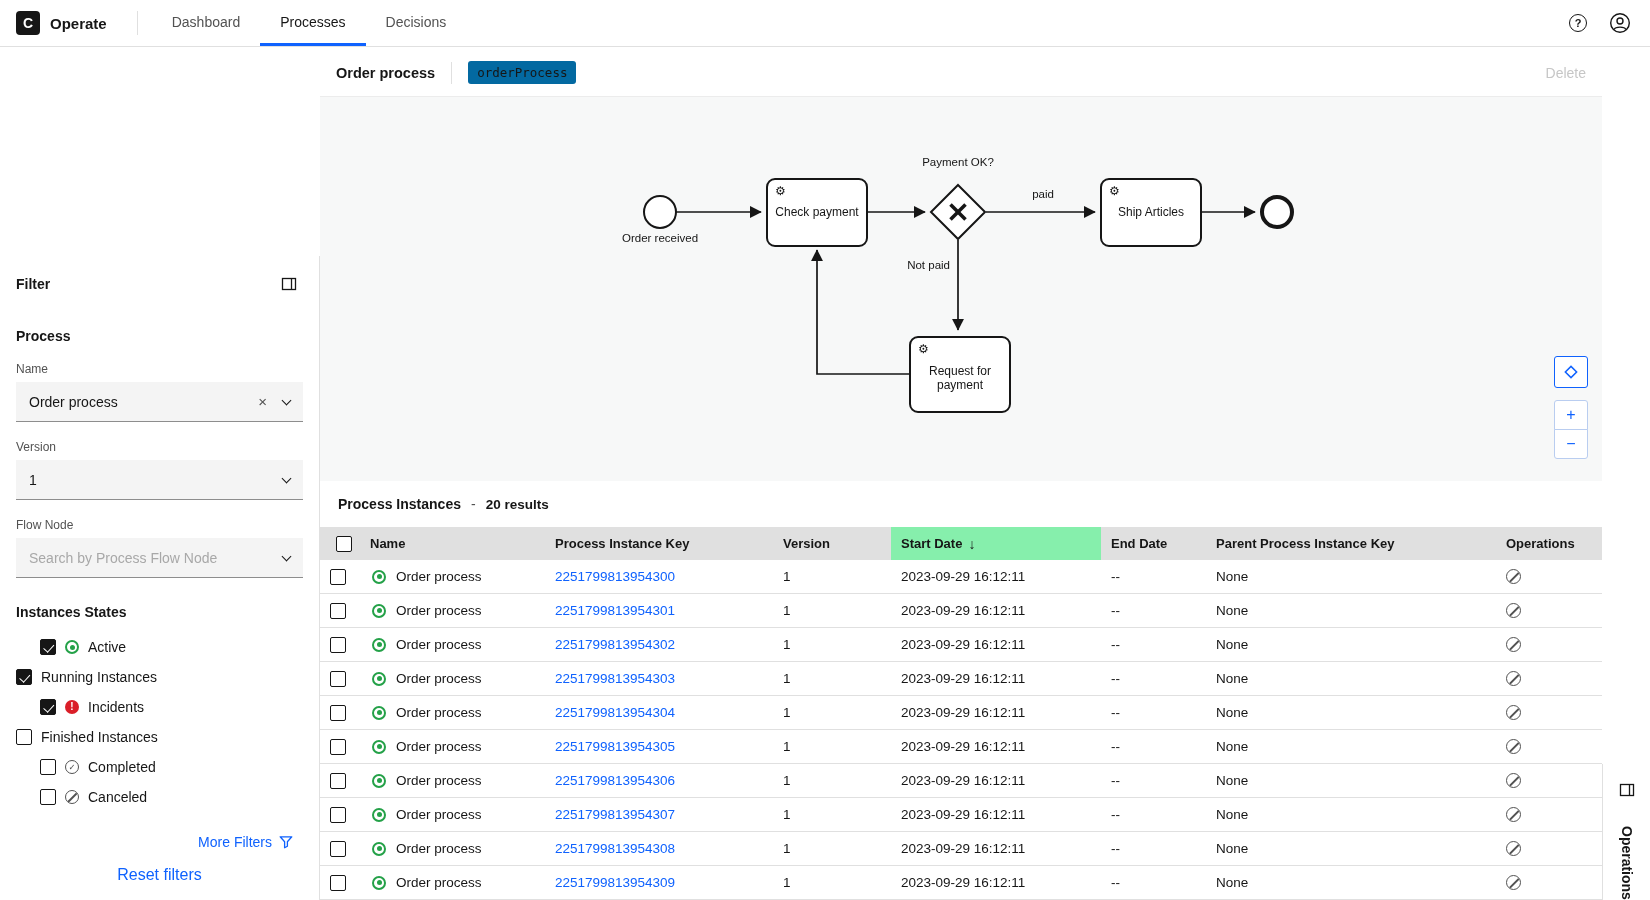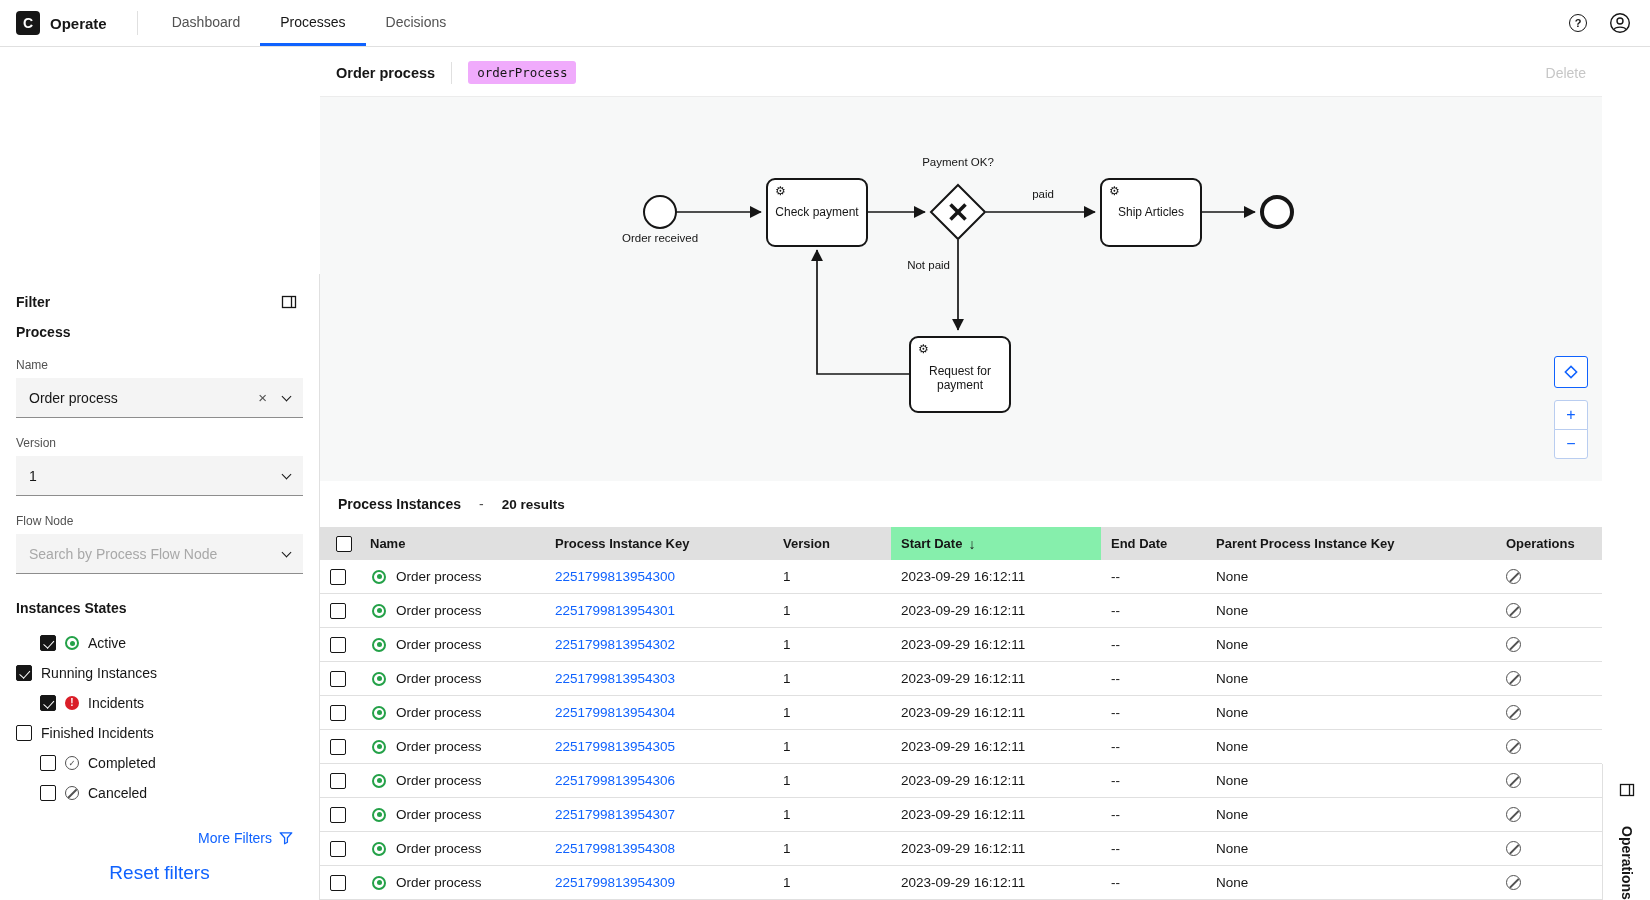--- a/index.html
+++ b/index.html
@@ -26,21 +26,21 @@
   .content { display:flex; height:853px;align-items:flex-end; }
   .sidebar { width:320px; border-right:1px solid #e0e0e0; display:flex; flex-direction:column; background:#fff; }
   .main { flex:1; min-width:0; display:flex; flex-direction:column; background:#fff; }
   .ops-panel { width:48px; border-left:1px solid #e0e0e0; display:flex; flex-direction:column; align-items:center; padding-top:12px; gap:22px; background:#fff; }
   .ops-label { writing-mode:vertical-rl; font-size:14px; font-weight:600; color:#161616; }
 
   
   .panel-header { display:flex; align-items:center; justify-content:space-between; padding:14px 16px 8px; }
   .panel-title { font-weight:600; font-size:14px; }
   .panel-body { padding:0 16px; flex:1; display:flex; flex-direction:column; }
-  .section-title { font-size:14px; font-weight:600; }
+  .section-title { font-size:14px; font-weight:600; margin-top:22px; }
   .field-label { display:block; font-size:12px; color:#525252; margin:18px 0 6px; }
   .dropdown { height:40px; background:#f4f4f4; border-bottom:1px solid #8d8d8d;
               display:flex; align-items:center; justify-content:space-between; padding:0 13px; cursor:pointer; }
   .dropdown .value { font-size:14px; color:#161616; }
   .dropdown.placeholder .value { color:#a8a8a8; }
   .dd-right { display:flex; align-items:center; gap:16px; }
   .clear-x { font-size:15px; color:#525252; line-height:1; cursor:pointer; }
   .chev { width:7px; height:7px; border-right:1.4px solid #161616; border-bottom:1.4px solid #161616;
           transform:rotate(45deg); margin-top:-3px; }
 
@@ -61,47 +61,47 @@
   .icon-incident { background:#da1e28; color:#fff; }
   .icon-incident::after { content:"!"; font-size:10px; font-weight:700; line-height:1; }
   .icon-completed { border:1.5px solid #525252; color:#525252; }
   .icon-completed::after { content:"\2713"; font-size:8.5px; line-height:1; }
   .icon-canceled { border:1.5px solid #525252; overflow:hidden; }
   .icon-canceled::after { content:""; position:absolute; left:50%; top:-2px; bottom:-2px; width:1.6px; background:#525252; transform:rotate(45deg); }
 
   .more-filters { margin:22px 10px 0 auto; display:flex; align-items:center; gap:7px;
                   color:#0f62fe; font-size:14px; background:none; border:none; cursor:pointer; }
   .reset-row { margin-top:auto; padding:16px; text-align:center; }
-  .reset-btn { color:#0f62fe; font-size:19px; background:none; border:none; cursor:pointer; }
+  .reset-btn { color:#0f62fe; font-size:16px; background:none; border:none; cursor:pointer; }
 
   
   .main-header { height:48px; display:flex; align-items:center; padding:0 16px; border-bottom:1px solid #ececec; background:#fff; }
   .proc-title { font-weight:600; font-size:14.5px; }
   .vert-sep { width:1px; height:22px; background:#e0e0e0; margin:0 16px; }
   .proc-id { font-family:"DejaVu Sans Mono","Liberation Mono",monospace; font-size:12.5px;
-             background:#f0abfc; padding:4px 9px; border-radius:3px; color:#161616; }
+             background:#0369a1; padding:4px 9px; border-radius:3px; color:#161616; }
   .delete-btn { margin-left:auto; color:#c6c6c6; font-size:14px; background:none; border:none; }
 
   
   .diagram { height:384px; background:#f7f8f8; position:relative; }
   .diagram svg.bpmn { position:absolute; inset:0; width:100%; height:100%; }
   .bpmn-label { font-size:11.5px; fill:#161616; font-family:"Liberation Sans",sans-serif; }
   .task-label { font-size:12px; fill:#161616; font-family:"Liberation Sans",sans-serif; }
   .gear { font-size:12px; fill:#161616; }
   .zoom-controls { position:absolute; right:14px; bottom:22px; display:flex; flex-direction:column; align-items:center; }
   .reset-view-btn { width:34px; height:32px; background:#fff; border:1px solid #0f62fe; border-radius:3px;
                     display:flex; align-items:center; justify-content:center; margin-bottom:12px; cursor:pointer; }
   .zoom-btn { width:34px; height:30px; background:#fff; border:1px solid #b9cdf0; color:#0f62fe;
               font-size:16px; line-height:1; cursor:pointer; }
   .zoom-btn.zin { border-radius:3px 3px 0 0; }
   .zoom-btn.zout { border-radius:0 0 3px 3px; margin-top:-1px; }
 
   
   .instances { flex:1; min-height:0; display:flex; flex-direction:column; background:#fff; }
-  .instances-header { height:46px; flex:none; display:flex; align-items:center; gap:18px; padding:0 18px; }
+  .instances-header { height:46px; flex:none; display:flex; align-items:center; gap:10px; padding:0 18px; }
   .instances-title { font-weight:600; font-size:14px; }
   .instances-sep { color:#525252; }
   .instances-count { font-weight:600; font-size:13.5px; }
 
   .thead, .trow { display:grid; grid-template-columns:40px 185px 228px 118px 210px 105px 282px 1fr; align-items:center; }
   .thead { height:33px; background:#e0e0e0; font-size:13px; font-weight:600; flex:none; }
   .th { padding:0 10px; height:100%; display:flex; align-items:center; gap:6px; }
   .th-check, .cell-check { padding-left:16px; display:flex; align-items:center; }
   .th-sorted { background:#86efac; cursor:pointer; }
   .sort-arrow { font-size:14px; font-weight:400; }
@@ -198,21 +198,21 @@
     <span class="state-label">Running Instances</span>
   </div>
           <div class="state-row indent">
     <span class="cb checked"></span>
     <span class="state-icon icon-incident"></span>
     <span class="state-label">Incidents</span>
   </div>
           <div class="state-row">
     <span class="cb"></span>
 
-    <span class="state-label">Finished Incidents</span>
+    <span class="state-label">Finished Instances</span>
   </div>
           <div class="state-row indent">
     <span class="cb"></span>
     <span class="state-icon icon-completed"></span>
     <span class="state-label">Completed</span>
   </div>
           <div class="state-row indent">
     <span class="cb"></span>
     <span class="state-icon icon-canceled"></span>
     <span class="state-label">Canceled</span>

